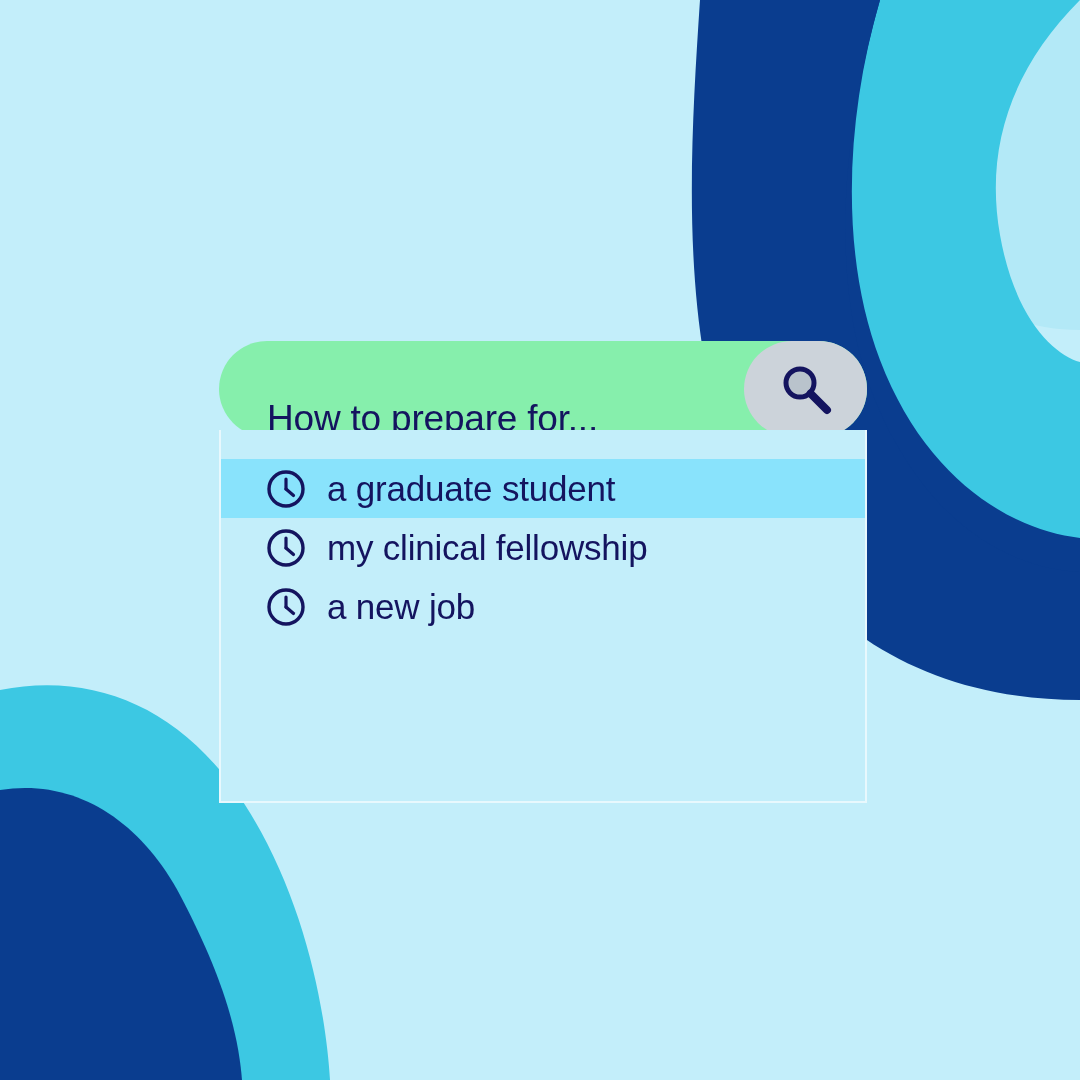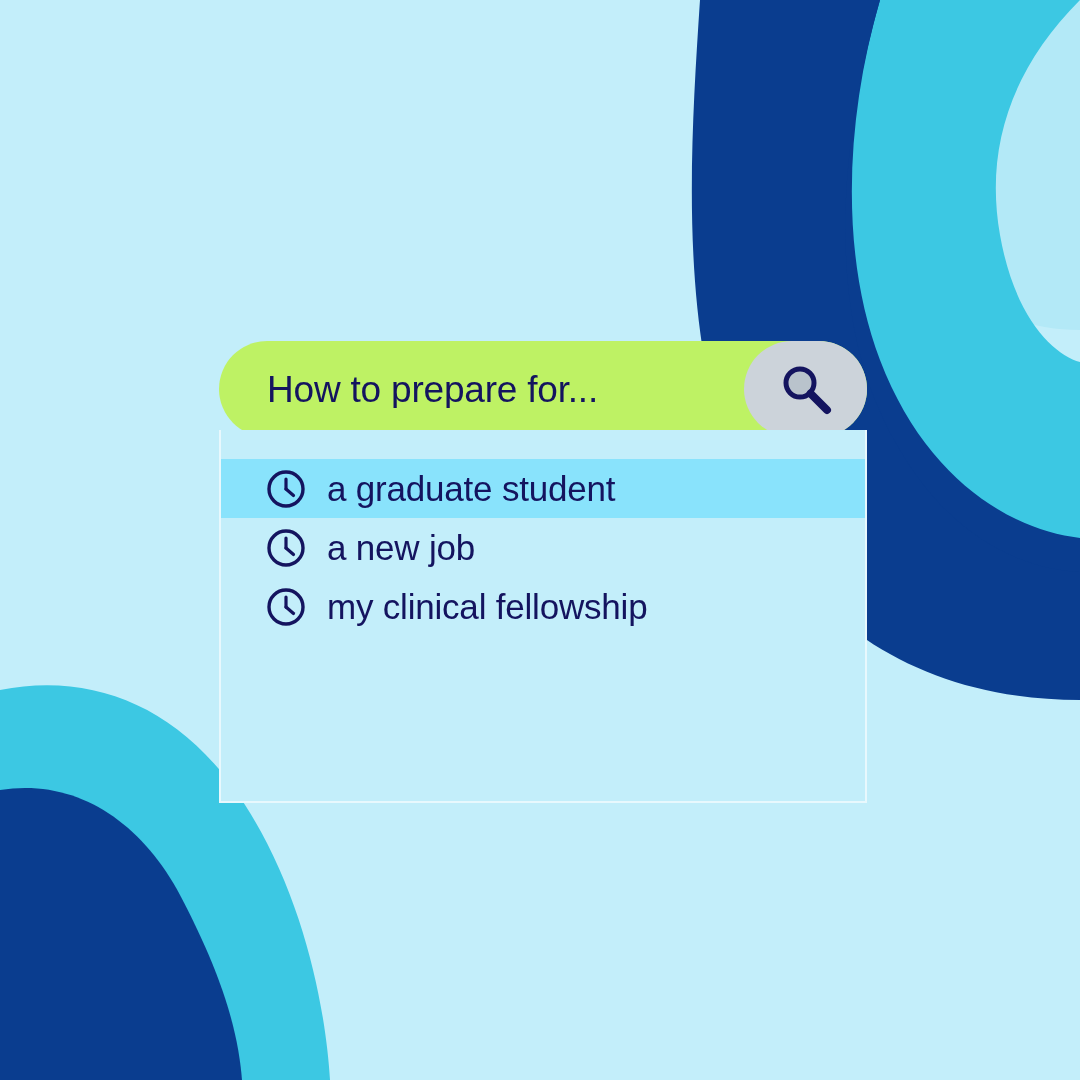--- a/index.html
+++ b/index.html
@@ -37,24 +37,24 @@
     width: 648px;
     height: 462px;
   }
 
   .search-bar {
     position: absolute;
     left: 0;
     top: 0;
     width: 648px;
     height: 96px;
-    background: #bef264;
+    background: #86efac;
     border-radius: 48px;
     display: flex;
-    align-items: center;
+    align-items: flex-end;
     box-sizing: border-box;
   }
 
   .search-input {
     flex: 1 1 auto;
     padding-left: 48px;
     padding-right: 10px;
     font-size: 37px;
     font-weight: 400;
     letter-spacing: -0.2px;
@@ -176,27 +176,27 @@
         <span class="suggestion-label">a graduate student</span>
       </div>
 
 
       <div class="suggestion-item">
         <svg class="clock-icon" viewBox="0 0 42 42">
           <circle cx="21" cy="21" r="17" fill="none" stroke="#14145f" stroke-width="3.4"></circle>
           <line x1="21" y1="21" x2="21" y2="11" stroke="#14145f" stroke-width="3.2" stroke-linecap="round"></line>
           <line x1="21" y1="21" x2="28.5" y2="27.5" stroke="#14145f" stroke-width="3.2" stroke-linecap="round"></line>
         </svg>
-        <span class="suggestion-label">a new job</span>
+        <span class="suggestion-label">my clinical fellowship</span>
       </div>
 
       <div class="suggestion-item">
         <svg class="clock-icon" viewBox="0 0 42 42">
           <circle cx="21" cy="21" r="17" fill="none" stroke="#14145f" stroke-width="3.4"></circle>
           <line x1="21" y1="21" x2="21" y2="11" stroke="#14145f" stroke-width="3.2" stroke-linecap="round"></line>
           <line x1="21" y1="21" x2="28.5" y2="27.5" stroke="#14145f" stroke-width="3.2" stroke-linecap="round"></line>
         </svg>
-        <span class="suggestion-label">my clinical fellowship</span>
+        <span class="suggestion-label">a new job</span>
       </div>
 
     </div>
   </div>
 </div>
 
 </body></html>

